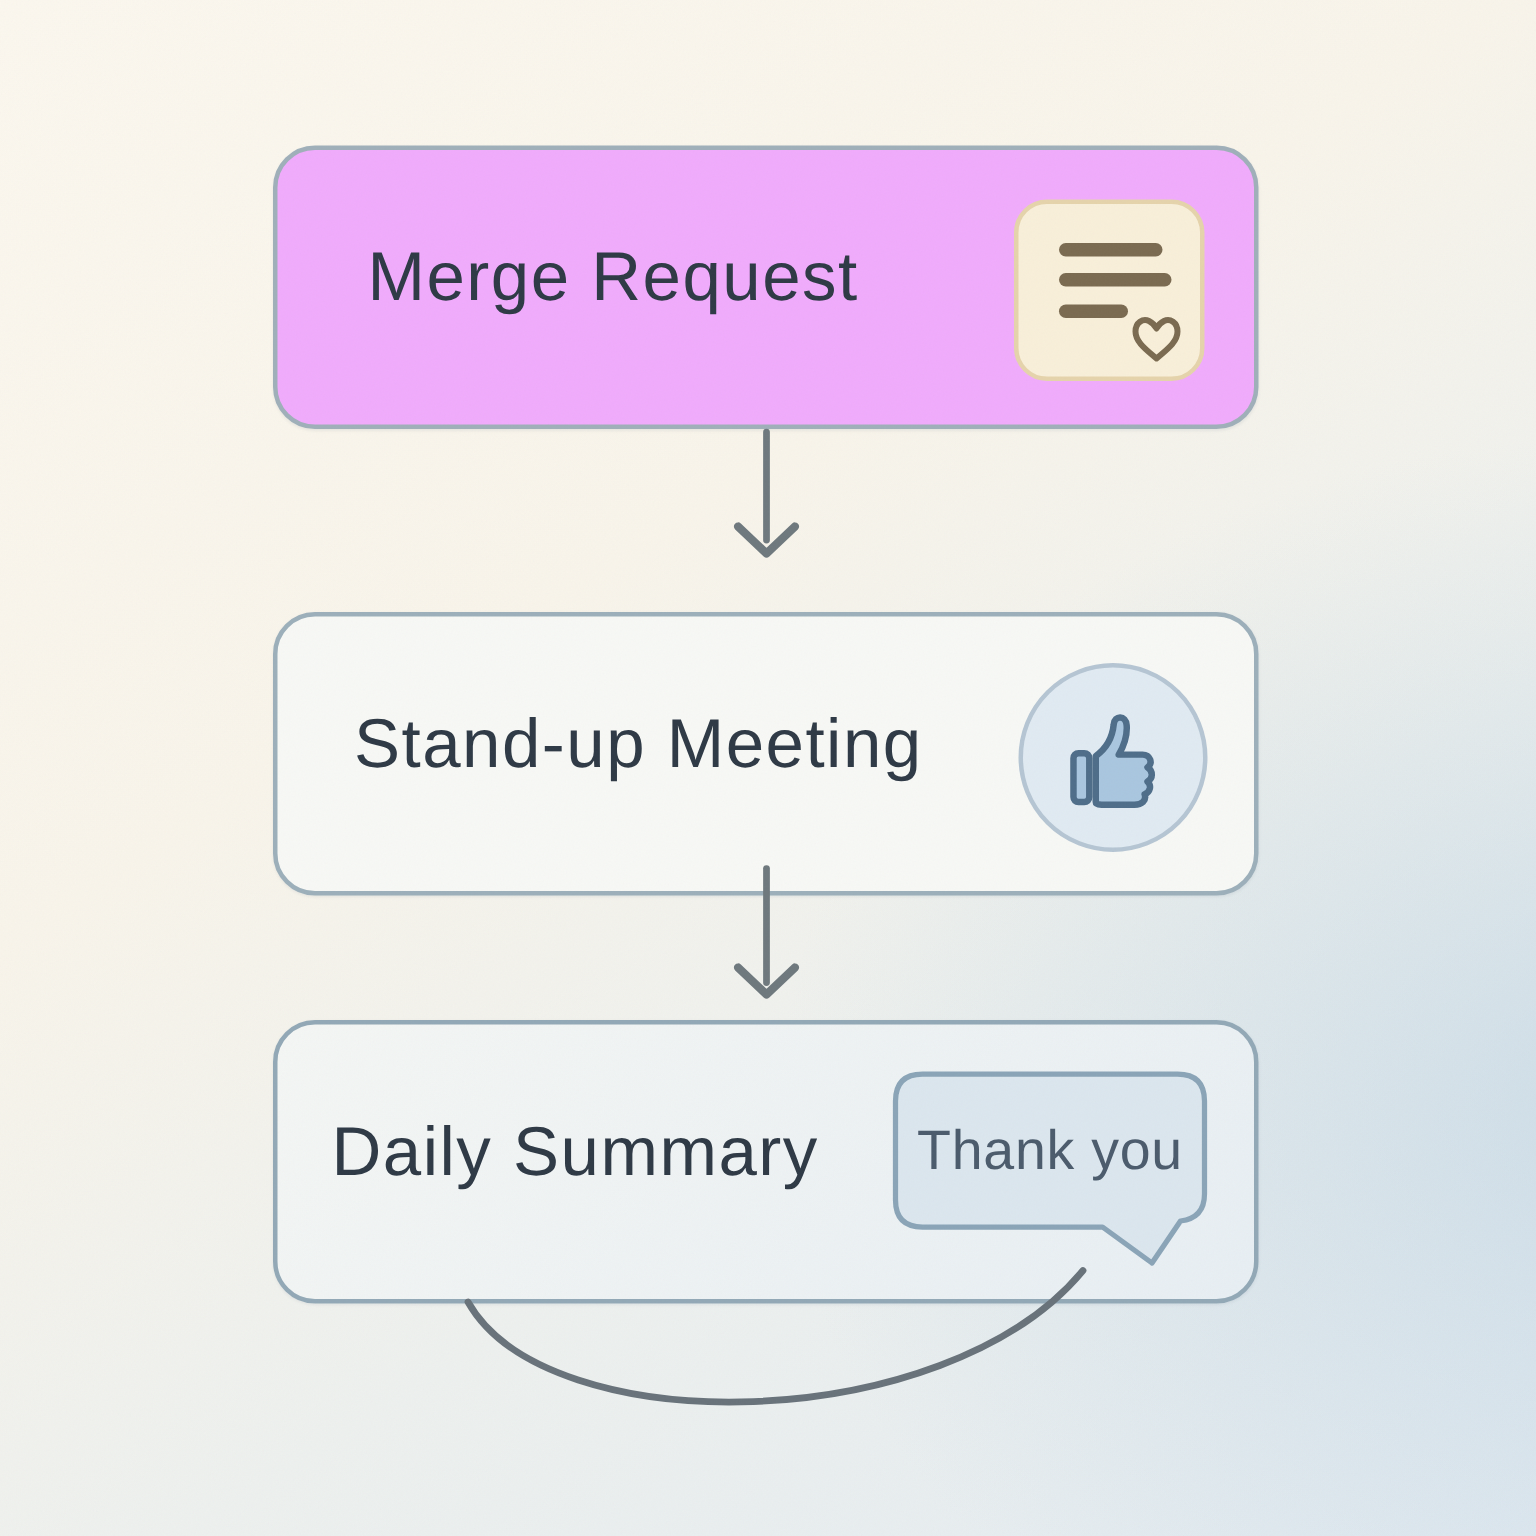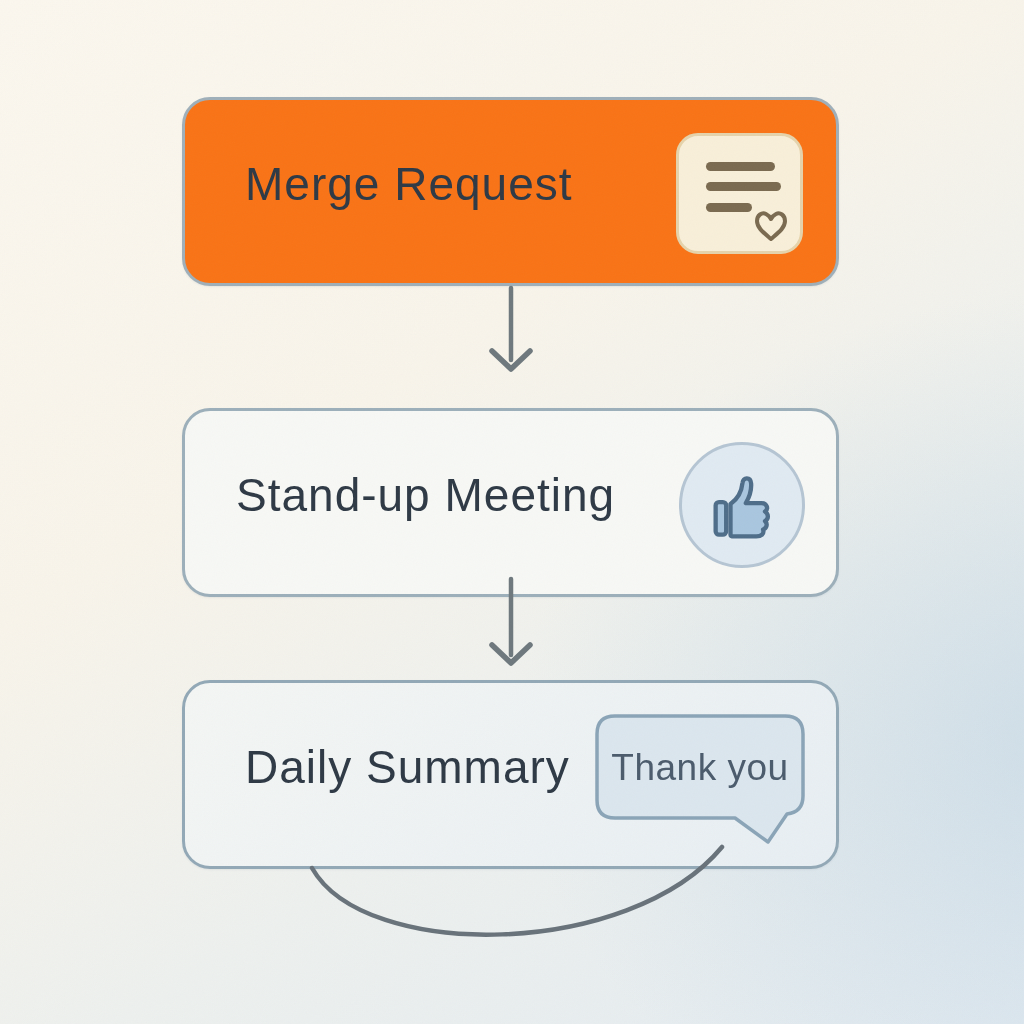--- a/index.html
+++ b/index.html
@@ -5,34 +5,34 @@
   html,body{margin:0;padding:0;}
   body{
     width:1024px;height:1024px;position:relative;overflow:hidden;
     background:
       radial-gradient(900px 720px at 105% 72%, rgba(168,198,220,.40), rgba(168,198,220,0) 62%),
       linear-gradient(148deg,#fbf7ee 0%,#f8f4ea 38%,#edf0ee 66%,#e3ebf1 100%);
     font-family:"Liberation Sans",sans-serif;
   }
   .node{
     position:absolute;left:182px;width:657px;height:189px;box-sizing:border-box;
-    border:3px solid #9fafb9;border-radius:28px;background:#f97316;
+    border:3px solid #9fafb9;border-radius:28px;background:#f0abfc;
     display:flex;align-items:center;z-index:1;
     box-shadow:0 1px 2px rgba(90,110,125,.10);
   }
   .node-1{top:97px;}
   .node-2{top:408px;background:#f7f8f5;border-color:#9cafba;}
   .node-3{top:680px;background:linear-gradient(135deg,#f4f6f4 0%,#e7eef3 100%);border-color:#92a8b6;}
   .node-label{
     font-size:46px;font-weight:500;letter-spacing:1px;color:#2e3945;
     transform:translateY(-8px);white-space:nowrap;
   }
   .node-1 .node-label{padding-left:60px;}
   .node-2 .node-label{padding-left:51px;}
-  .node-3 .node-label{padding-left:60px;}
+  .node-3 .node-label{padding-left:36px;}
 
   
   .doc-icon{
     position:absolute;left:491px;top:33px;width:127px;height:121px;box-sizing:border-box;
     background:#f8efd9;border:3px solid #e5d3ab;border-radius:22px;
   }
   .doc-line{position:absolute;height:9px;border-radius:5px;background:#7a6a50;}
   .doc-line.l1{left:27px;top:26px;width:69px;}
   .doc-line.l2{left:27px;top:46px;width:75px;}
   .doc-line.l3{left:27px;top:67px;width:46px;}

